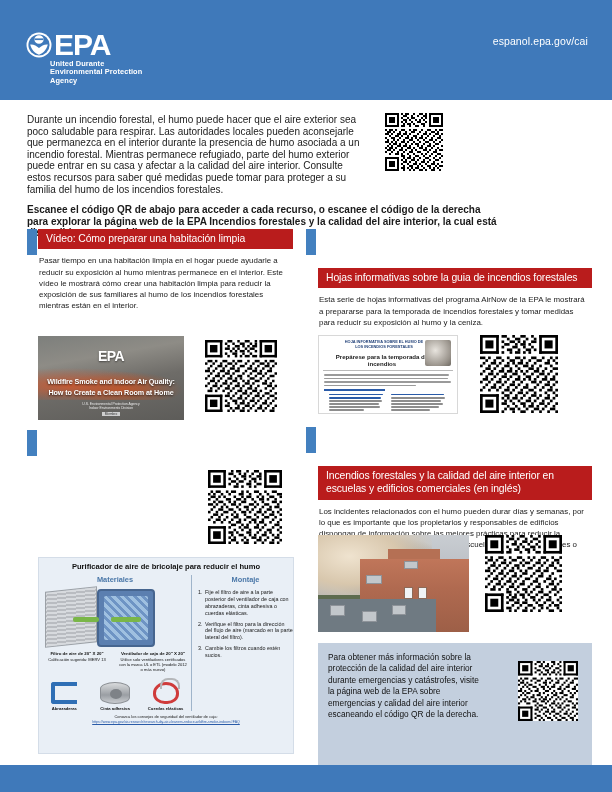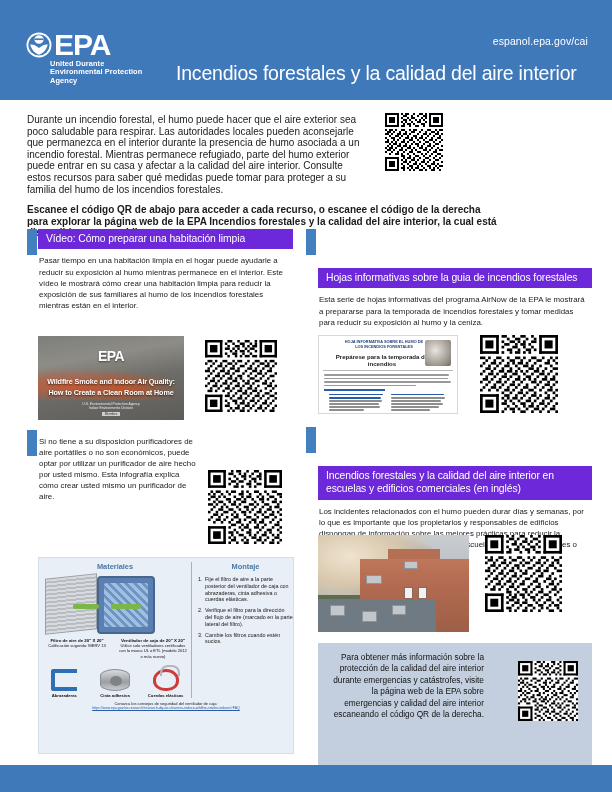--- a/index.html
+++ b/index.html
@@ -39,21 +39,21 @@
   
   .intro { position:absolute; left:27px; top:114px; width:342px; }
   .intro p {
     font-size:10px; line-height:11.6px; color:#1a1a1a;
   }
   .intro p.bold { font-weight:bold; margin-top:9px; width:470px; }
   .intro-qr { position:absolute; left:385px; top:113px; width:58px; height:58px; }
 
   
   .sechdr {
-    background:#6d28d9; color:#fff;
+    background:#b91c1c; color:#fff;
     font-size:10.4px; line-height:13.4px; padding:3px 7px 4px 8px;
     letter-spacing:-0.1px;
   }
   .accent-tab { position:absolute; width:10px; height:26px; background:#4380bf; }
   .body-txt { font-size:7.9px; line-height:11.1px; color:#1a1a1a; }
 
   
   .col-l { position:absolute; left:38px; width:255px; }
   .col-r { position:absolute; left:318px; width:274px;margin-top:39px; }
 
@@ -185,21 +185,20 @@
   }
   .ph-bldg2 { position:absolute; left:70px; top:14px; width:52px; height:26px; background:#b57054; }
   .ph-roof { position:absolute; left:0; top:64px; width:118px; height:33px; background:#6f7a82; }
   .ph-win { position:absolute; width:9px; height:12px; background:#f0f3f5; border:1px solid #8d6a58; }
   .ph-vent { position:absolute; background:#c2c7cb; border:1px solid #8e9399; }
 
   
   .callout {
     position:absolute; left:318px; top:643px; width:274px; height:143px;
     background:#c3cfde;
-    text-align:right;
   }
   .callout p { padding:9px 10px 0 10px; width:176px; font-size:8.3px; line-height:11.4px; color:#111; }
   .callout-qr { position:absolute; right:14px; top:18px; width:60px; height:60px; }
 
   
   .footer { position:absolute; left:0; bottom:0; width:612px; height:27px; background:#3f79ba; }
 </style>
 </head>
 <body>
 
@@ -217,21 +216,20 @@
         </svg>
         <span class="epa-word">EPA</span>
       </div>
       <div class="epa-sub">
         <div>United Durante</div>
         <div>Environmental Protection</div>
         <div>Agency</div>
       </div>
     </div>
     <div class="site-url">espanol.epa.gov/cai</div>
-    <div class="header-title">Incendios forestales y la calidad del aire interior</div>
   </div>
 
   <div class="intro">
     <p>Durante un incendio forestal, el humo puede hacer que el aire exterior sea poco saludable para respirar. Las autoridades locales pueden aconsejarle que permanezca en el interior durante la presencia de humo asociada a un incendio forestal. Mientras permanece refugiado, parte del humo exterior puede entrar en su casa y afectar a la calidad del aire interior. Consulte estos recursos para saber qué medidas puede tomar para proteger a su familia del humo de los incendios forestales.</p>
     <p class="bold">Escanee el código QR de abajo para acceder a cada recurso, o escanee el código de la derecha para explorar la página web de la EPA Incendios forestales y la calidad del aire interior, la cual está disponible en nueve idiomas.</p>
   </div>
   <svg class="qr intro-qr" viewBox="0 0 29 29">
     <rect width="29" height="29" fill="#fff"></rect>
     <g fill="#000">
       <rect x="0" y="0" width="7" height="1"></rect>
@@ -983,21 +981,20 @@
         <rect x="15" y="28" width="2" height="1"></rect>
         <rect x="19" y="28" width="1" height="1"></rect>
         <rect x="22" y="28" width="1" height="1"></rect>
         <rect x="25" y="28" width="1" height="1"></rect>
         <rect x="28" y="28" width="1" height="1"></rect>
     </g>
   </svg>
 
   <div class="accent-tab" style="left:27px; top:430px;"></div>
   <div class="col-l" id="sec-infog">
-    <div class="sec-body body-txt" style="width:160px;">Si no tiene a su disposicion purificadores de aire portátiles o no son económicos, puede optar por utilizar un purificador de aire hecho por usted mismo. Esta infografía explica cómo crear usted mismo un purificador de aire.</div>
   </div>
 
   <svg class="qr" style="position:absolute;left:208px;top:470px;width:74px;height:74px;" viewBox="0 0 29 29">
     <rect width="29" height="29" fill="#fff"></rect>
     <g fill="#000">
       <rect x="0" y="0" width="7" height="1"></rect>
         <rect x="0" y="0" width="1" height="7"></rect>
         <rect x="6" y="0" width="1" height="7"></rect>
         <rect x="0" y="6" width="7" height="1"></rect>
         <rect x="2" y="2" width="3" height="3"></rect>
@@ -1212,20 +1209,21 @@
         <rect x="14" y="28" width="2" height="1"></rect>
         <rect x="18" y="28" width="1" height="1"></rect>
         <rect x="21" y="28" width="1" height="1"></rect>
         <rect x="24" y="28" width="2" height="1"></rect>
         <rect x="27" y="28" width="1" height="1"></rect>
     </g>
   </svg>
 
   <div class="infog">
     <div class="ig-title">
+      <div>Purificador de aire de bricolaje para reducir el humo</div>
     </div>
     <div class="ig-cols">
       <div class="ig-left">
         <div class="ig-sub">Materiales</div>
         <div class="ig-parts">
           <div class="ig-filter"></div>
           <div class="ig-fan">
               <div class="ig-fan-grid"></div>
             </div>
           <div class="ig-arrow" style="left:34px; top:30px; width:26px;"></div>

